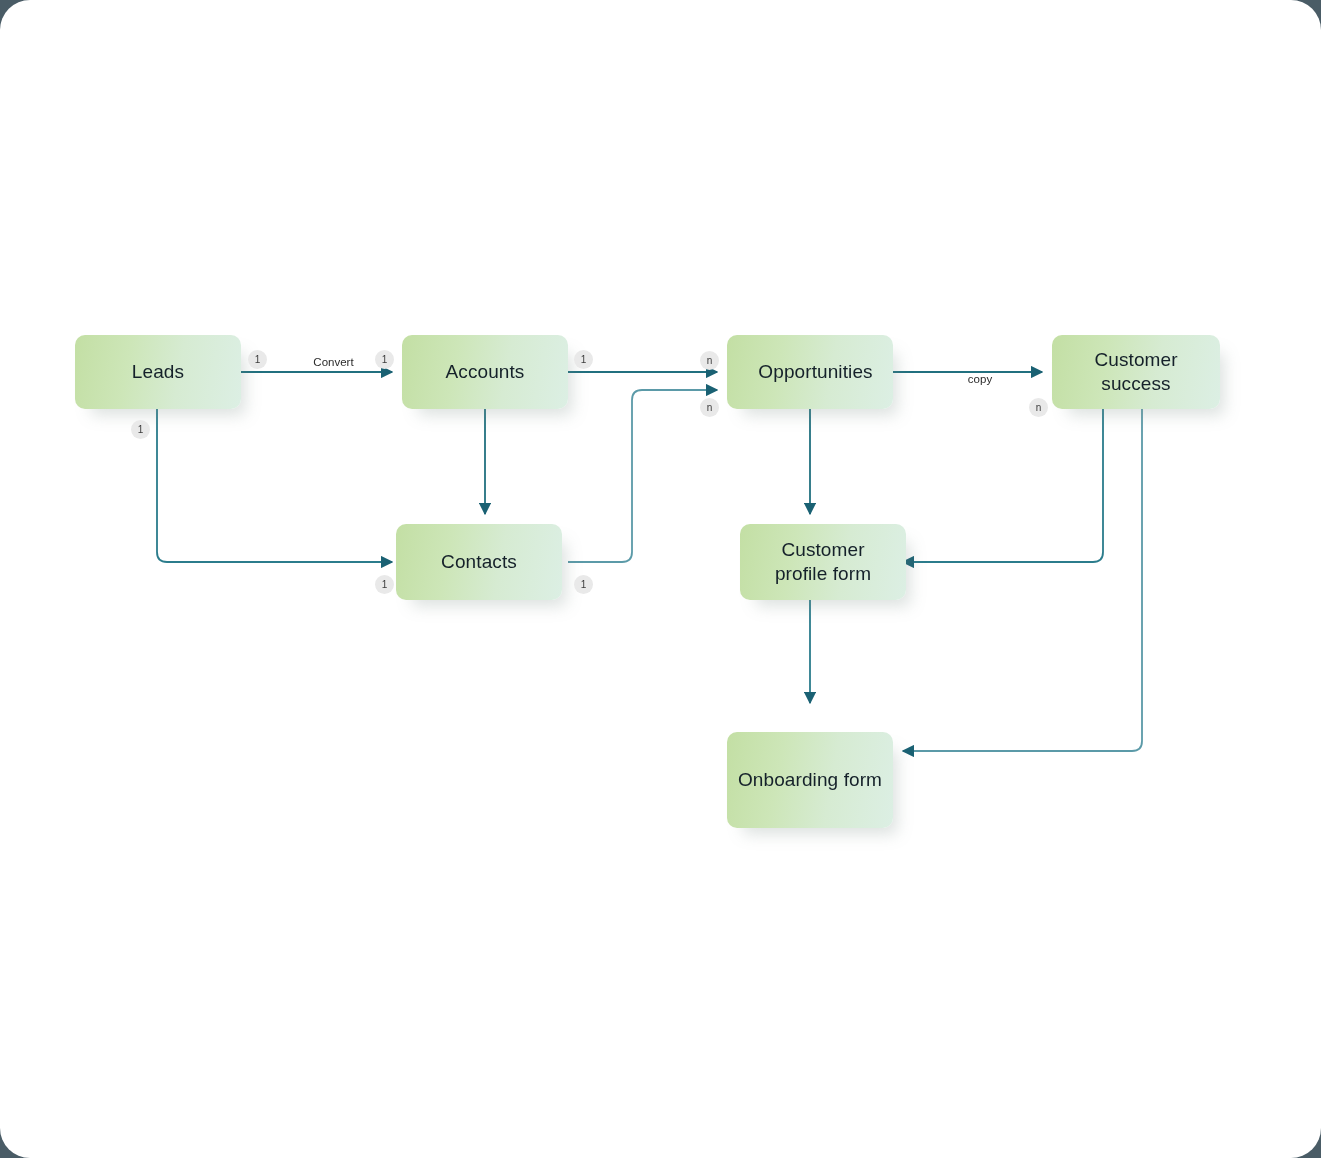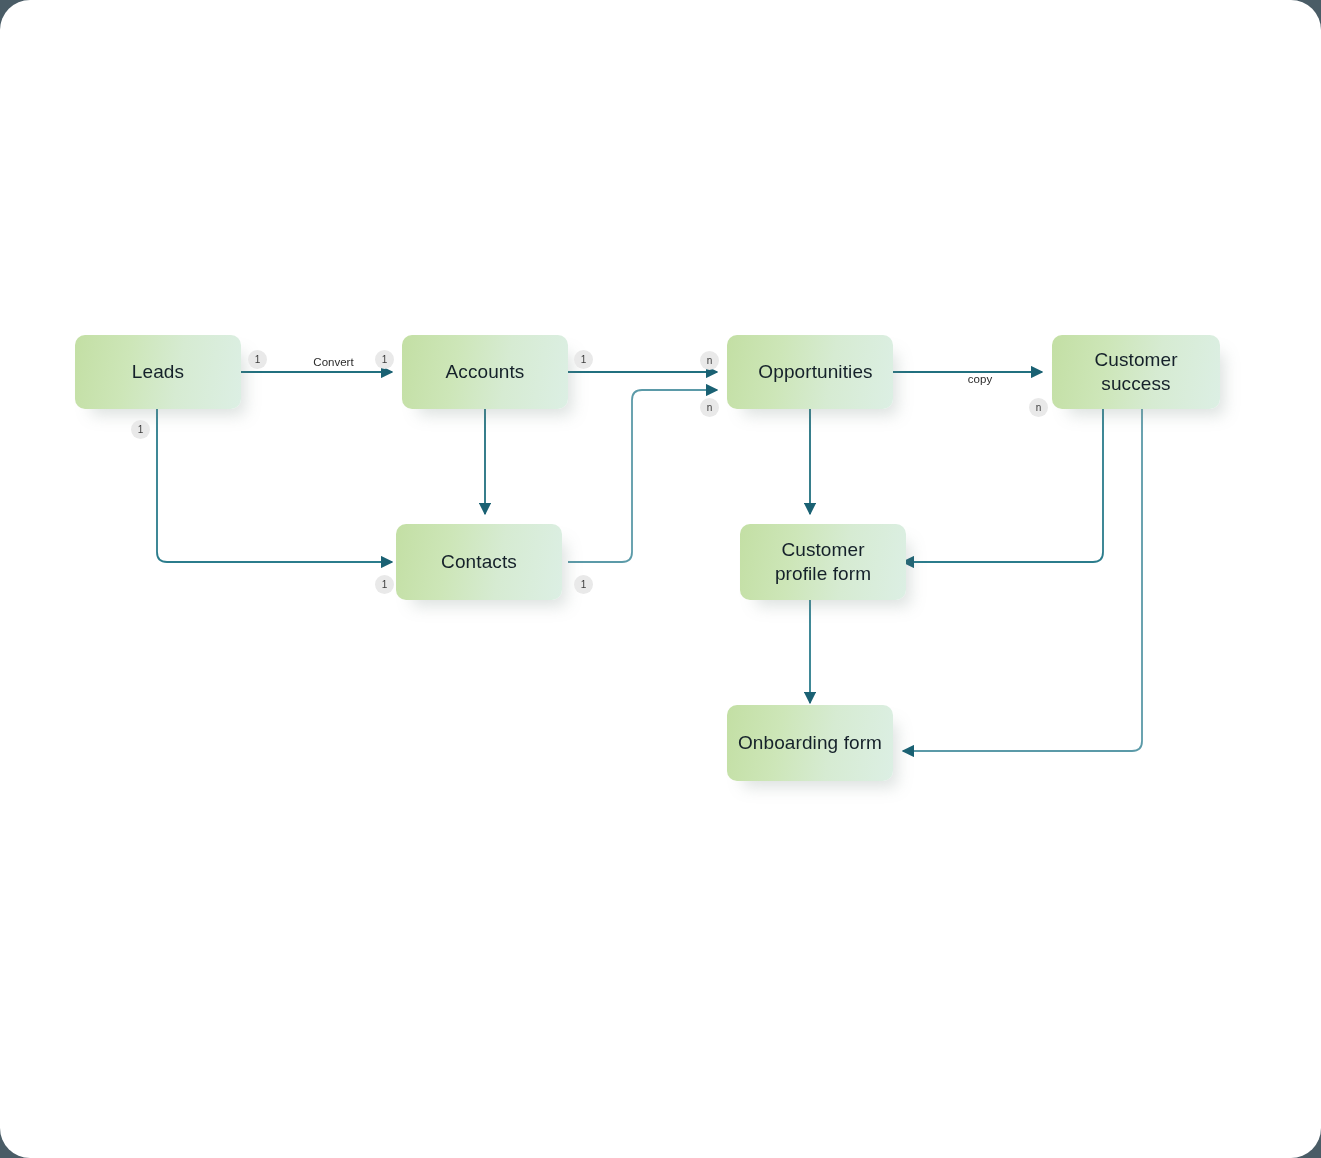--- a/index.html
+++ b/index.html
@@ -124,21 +124,21 @@
 
     <div class="node" style="left:396px; top:524px; width:166px; height:76px;">
       <span class="node-label">Contacts</span>
     </div>
 
     <div class="node" style="left:727px; top:524px; width:166px; height:76px;margin-left:13px;">
       <span class="node-label">Customer
 profile form</span>
     </div>
 
-    <div class="node" style="left:727px; top:705px; width:166px; height:76px;">
+    <div class="node" style="left:727px; top:732px; width:166px; height:96px;">
       <span class="node-label">Onboarding form</span>
     </div>
 
     <div class="edge-label" style="left:321px; top:356px;padding-left:25px;">Convert</div>
     <div class="edge-label" style="left:967px; top:373px;margin-left:13px;">copy</div>
 
     <div class="badge" style="left:248px; top:350px;">1</div>
     <div class="badge" style="left:375px; top:350px;">1</div>
     <div class="badge" style="left:131px; top:420px;">1</div>
     <div class="badge" style="left:574px; top:350px;">1</div>

